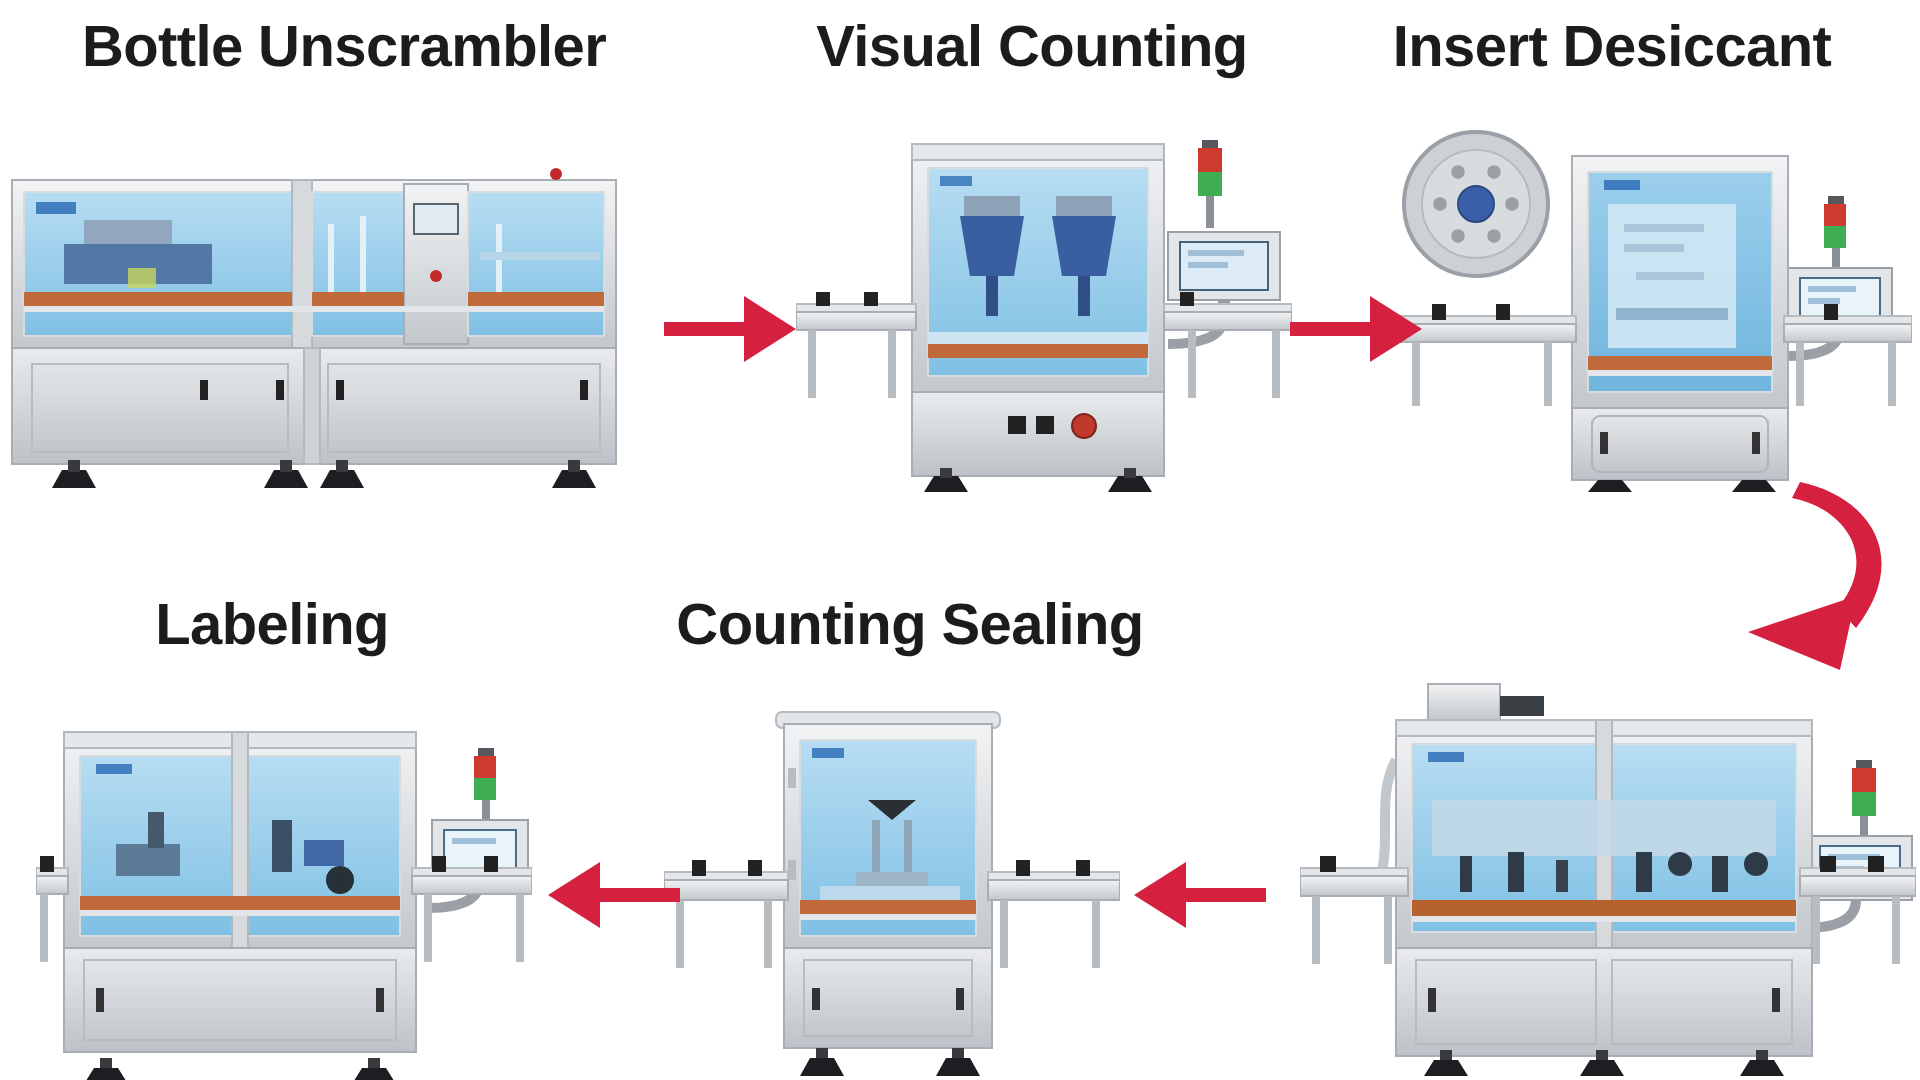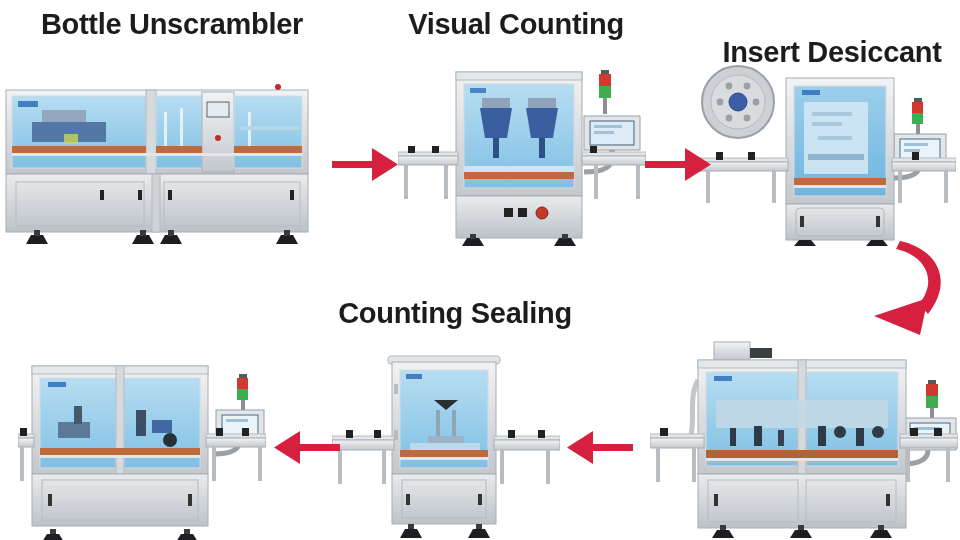--- a/index.html
+++ b/index.html
@@ -33,22 +33,23 @@
       </linearGradient>
       <linearGradient id="gWinD" x1="0" y1="0" x2="0" y2="1">
         <stop offset="0" stop-color="#9ccfec"></stop>
           <stop offset="1" stop-color="#6fb5de"></stop>
       </linearGradient>
     </defs>
   </svg>
 
   <div class="station-label abs" style="left:172px;top:8px;">Bottle Unscrambler</div>
   <div class="station-label abs" style="left:516px;top:8px;text-align:center;">Visual Counting</div>
-  <div class="station-label abs" style="left:832px;top:8px;margin-top:28px;">Insert Desiccant</div>
-
+  <div class="station-label abs" style="left:806px;top:8px;">Insert Desiccant</div>
+
+  <div class="station-label abs" style="left:136px;top:297px;">Labeling</div>
   <div class="station-label abs" style="left:455px;top:297px;">Counting Sealing</div>
 
   <svg class="abs" style="left:4px;top:78px;" width="306" height="170" viewBox="0 0 306 170">
     <g>
       <rect x="2" y="12" width="302" height="84" fill="url(#gMetal)" stroke="#a8aeb4"></rect>
       <rect x="8" y="18" width="134" height="72" fill="url(#gWin)" stroke="#d8dcdf"></rect>
       <rect x="142" y="12" width="10" height="84" fill="#d7dadd" stroke="#b3b9be"></rect>
       <rect x="152" y="18" width="46" height="72" fill="url(#gWin)" stroke="#d8dcdf"></rect>
       <rect x="198" y="14" width="32" height="80" fill="url(#gMetal)" stroke="#a8aeb4"></rect>
       <rect x="203" y="24" width="22" height="15" fill="#e2ebf1" stroke="#5a6470"></rect>

